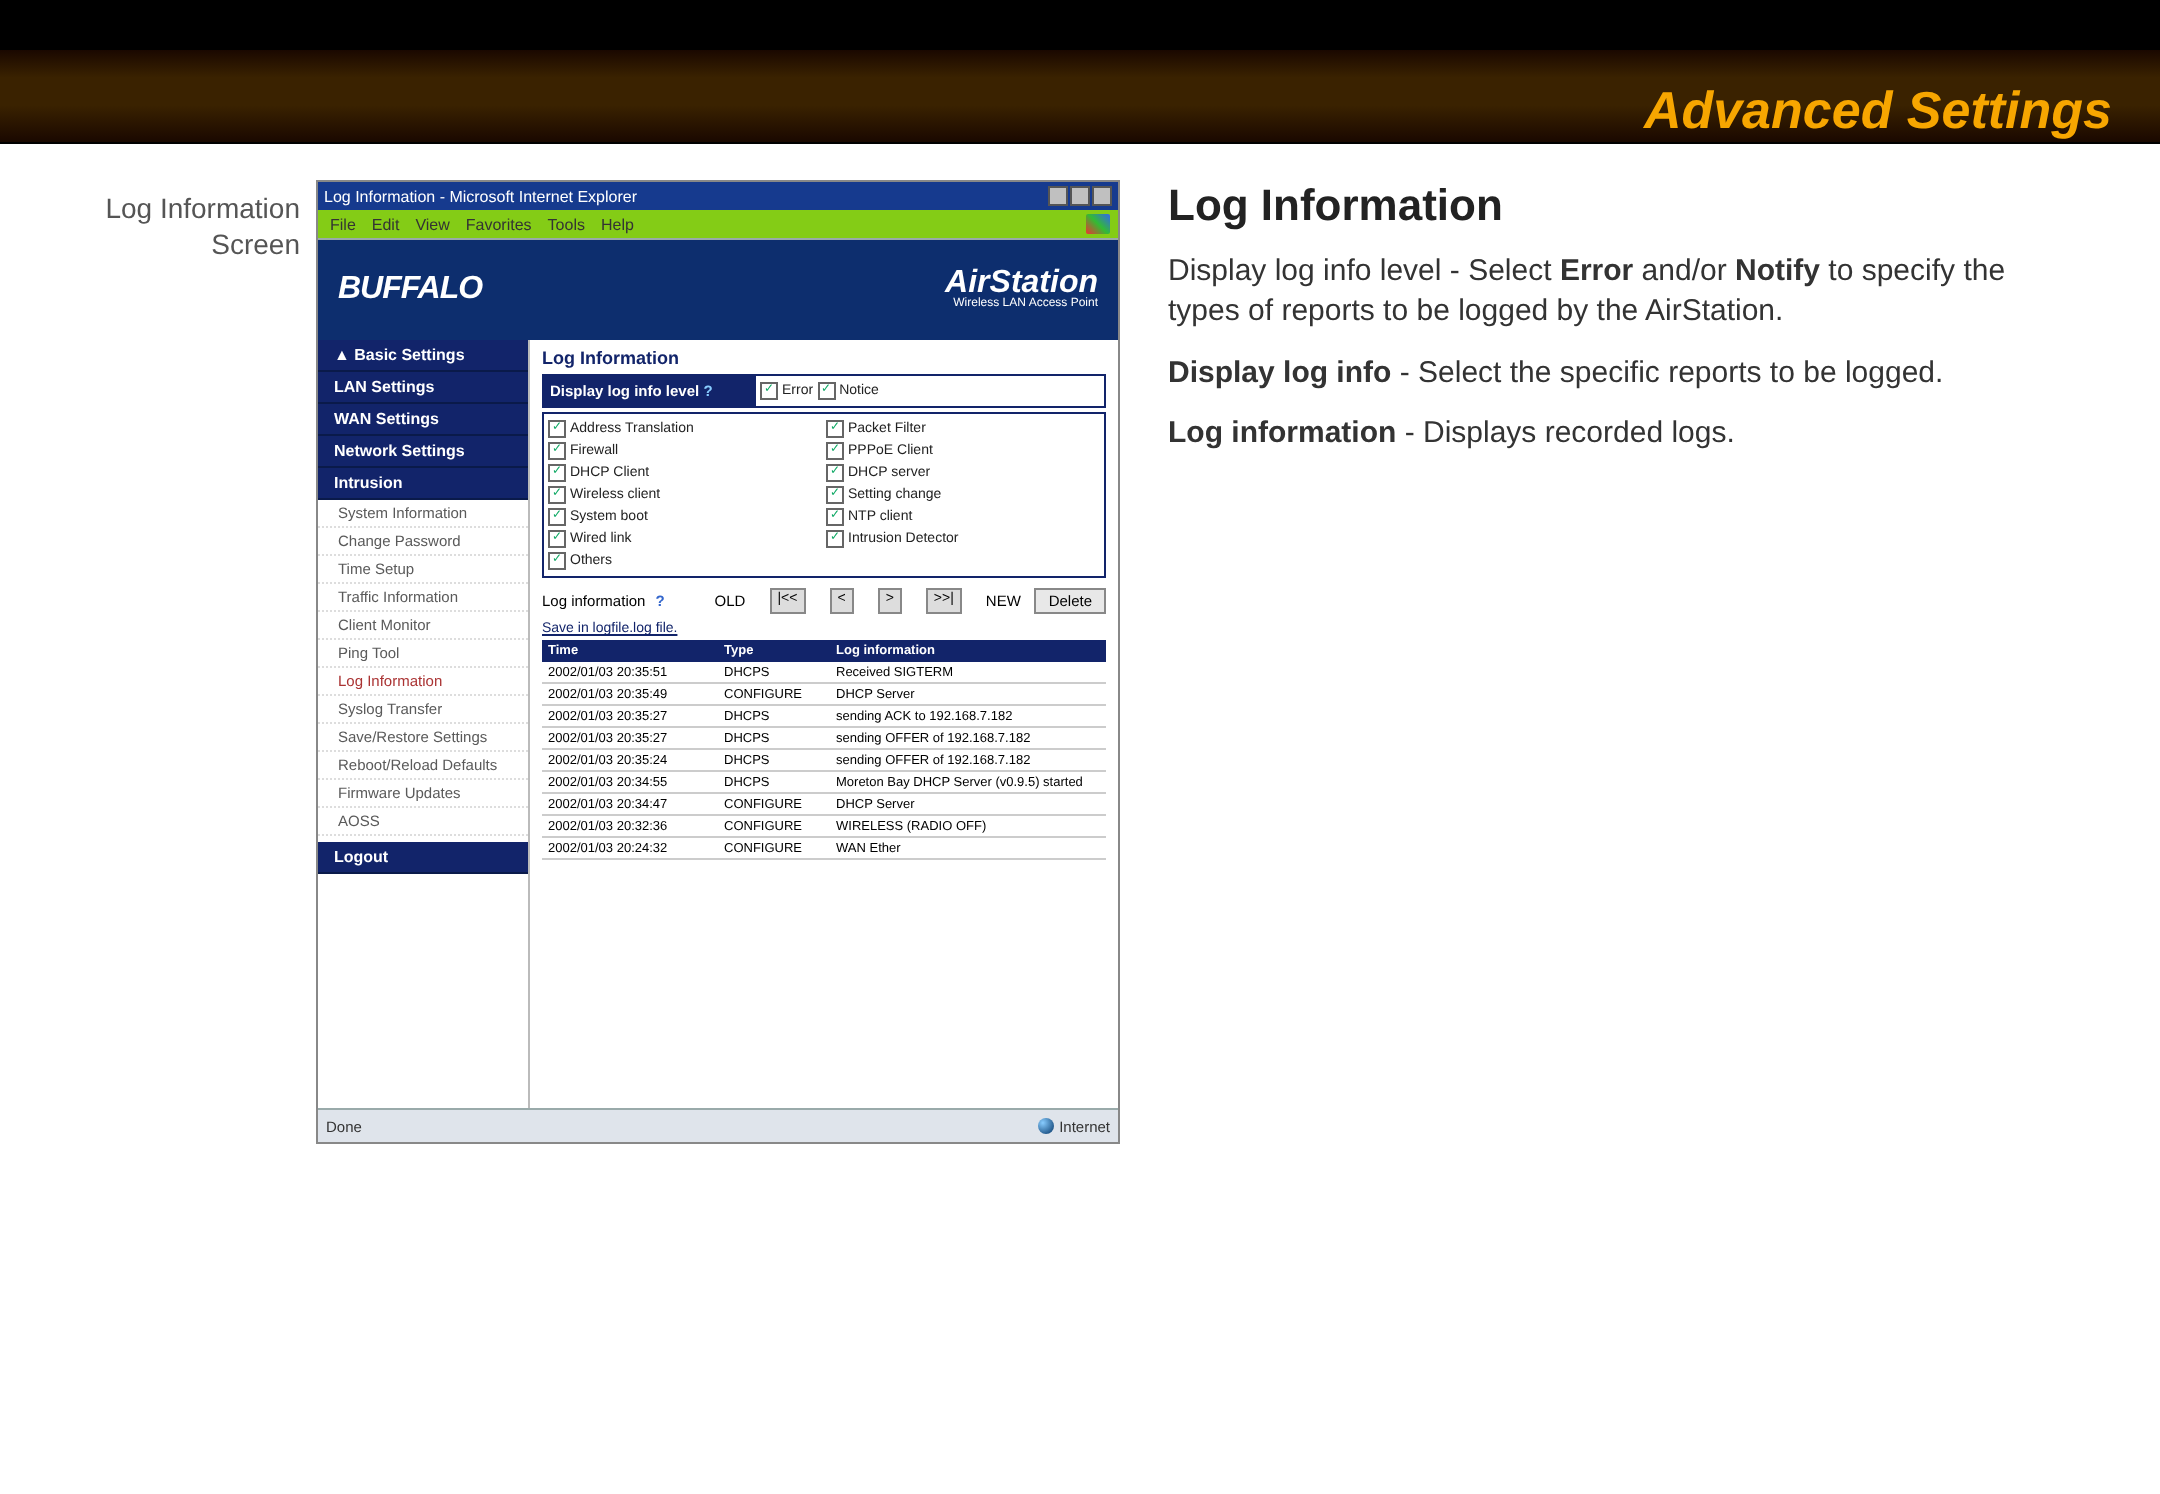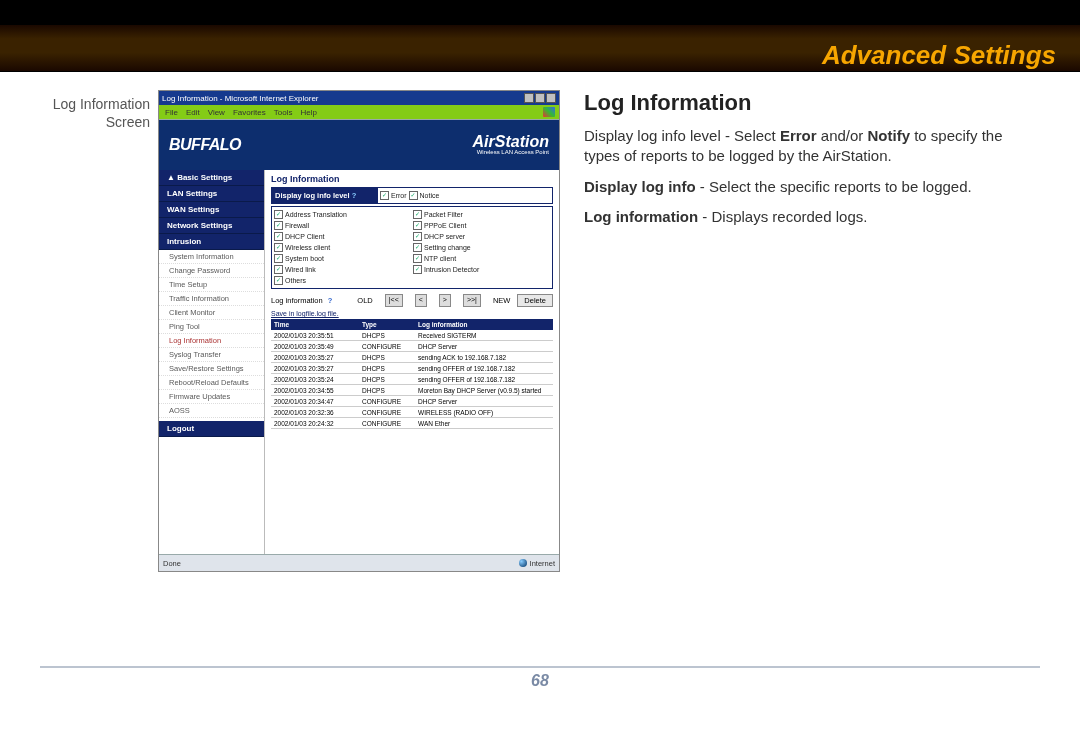--- a/index.html
+++ b/index.html
@@ -289,17 +289,14 @@
           <span>Display log info level - Select </span><span class="b">Error</span><span> and/or </span><span class="b">Notify</span><span> to spec­ify the types of reports to be logged by the AirStation.</span>
         </p>
         <p class="para">
           <span class="b">Display log info</span><span> - Select the specific reports to be logged.</span>
         </p>
         <p class="para">
           <span class="b">Log information</span><span> - Displays recorded logs.</span>
         </p>
       </div>
     </div>
-    <div class="footer">
-      <span class="pagenum">68</span>
-    </div>
   </div>
 </div>
 
 </body></html>

